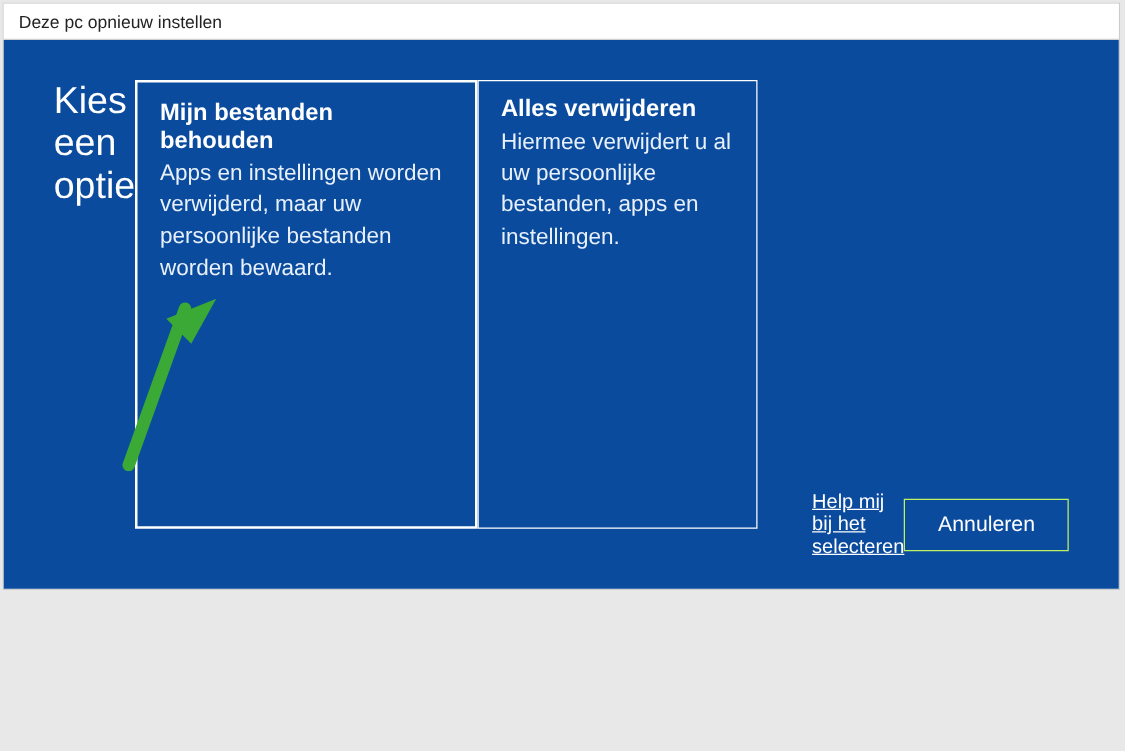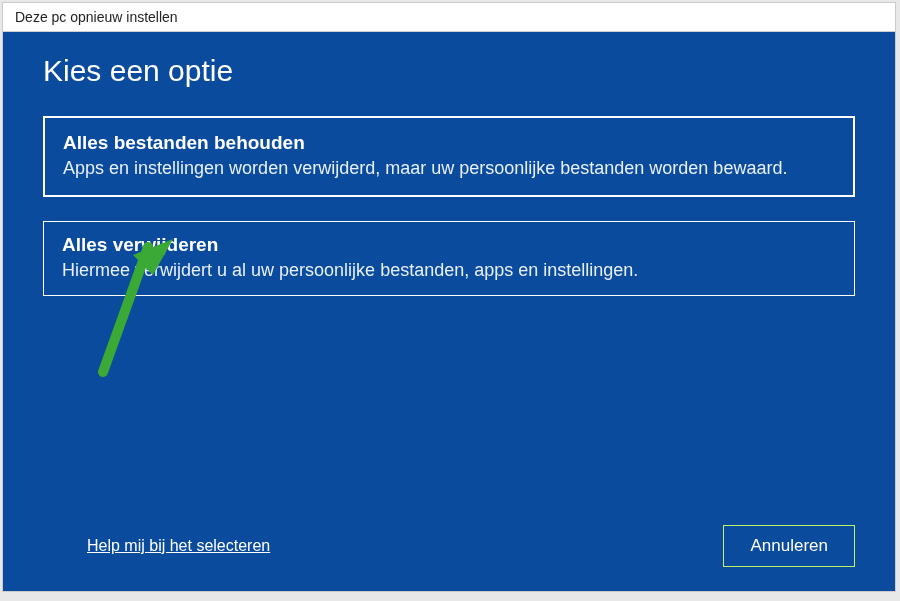--- a/index.html
+++ b/index.html
@@ -5,42 +5,42 @@
     * { margin: 0; padding: 0; box-sizing: border-box; }
     body {
       font-family: "Segoe UI", -apple-system, BlinkMacSystemFont, sans-serif;
       background: #e8e8e8;
       width: 900px;
       height: 601px;
       overflow: hidden;
     }
     .window {
       width: 894px;
-      height: 590px;
+      height: 470px;
       margin: 2px;
       background: #fff;
       border: 1px solid #ccc;
       display: flex;
       flex-direction: column;
     }
     .titlebar {
       background: #fff;
       padding: 6px 12px;
       font-size: 14px;
       color: #222;
       border-bottom: 1px solid #d0d0d0;
     }
     .content {
       flex: 1;
       background: #0a4b9e;
       color: #fff;
-      padding: 22px 40px 24px 40px;
+      padding: 32px 40px 24px 40px;
       position: relative;
       display: flex;
-      flex-direction: column;
+      flex-direction: row;
     }
     .heading {
       font-size: 30px;
       font-weight: 400;
       margin-bottom: 28px;
       color: #fff;
     }
     .option-box {
       border: 2px solid #fff;
       padding: 14px 18px;
@@ -97,21 +97,21 @@
 <body>
 
 <div class="window">
   <div class="titlebar">
     <span>Deze pc opnieuw instellen</span>
   </div>
   <div class="content">
     <h1 class="heading">Kies een optie</h1>
 
     <div class="option-box">
-      <div class="option-title">Alles bestanden behouden</div>
+      <div class="option-title">Mijn bestanden behouden</div>
       <div class="option-desc">Apps en instellingen worden verwijderd, maar uw persoonlijke bestanden worden bewaard.</div>
     </div>
 
     <div class="option-box secondary">
       <div class="option-title">Alles verwijderen</div>
       <div class="option-desc">Hiermee verwijdert u al uw persoonlijke bestanden, apps en instellingen.</div>
     </div>
 
     <svg class="arrow-annotation" width="80" height="150" viewBox="0 0 80 150">
       <defs>

